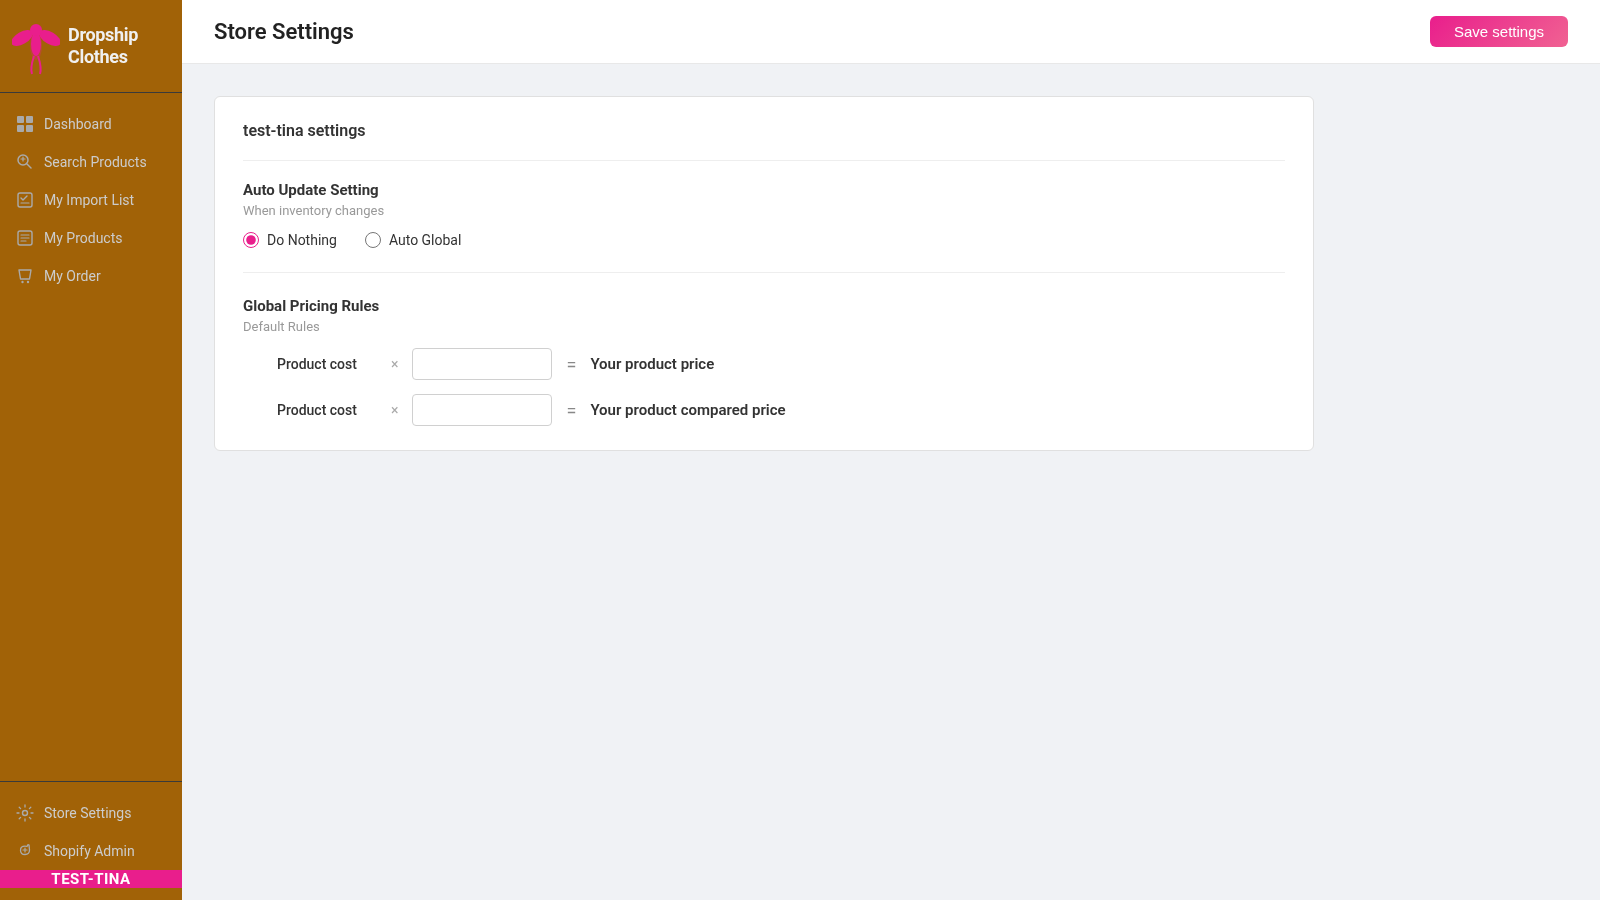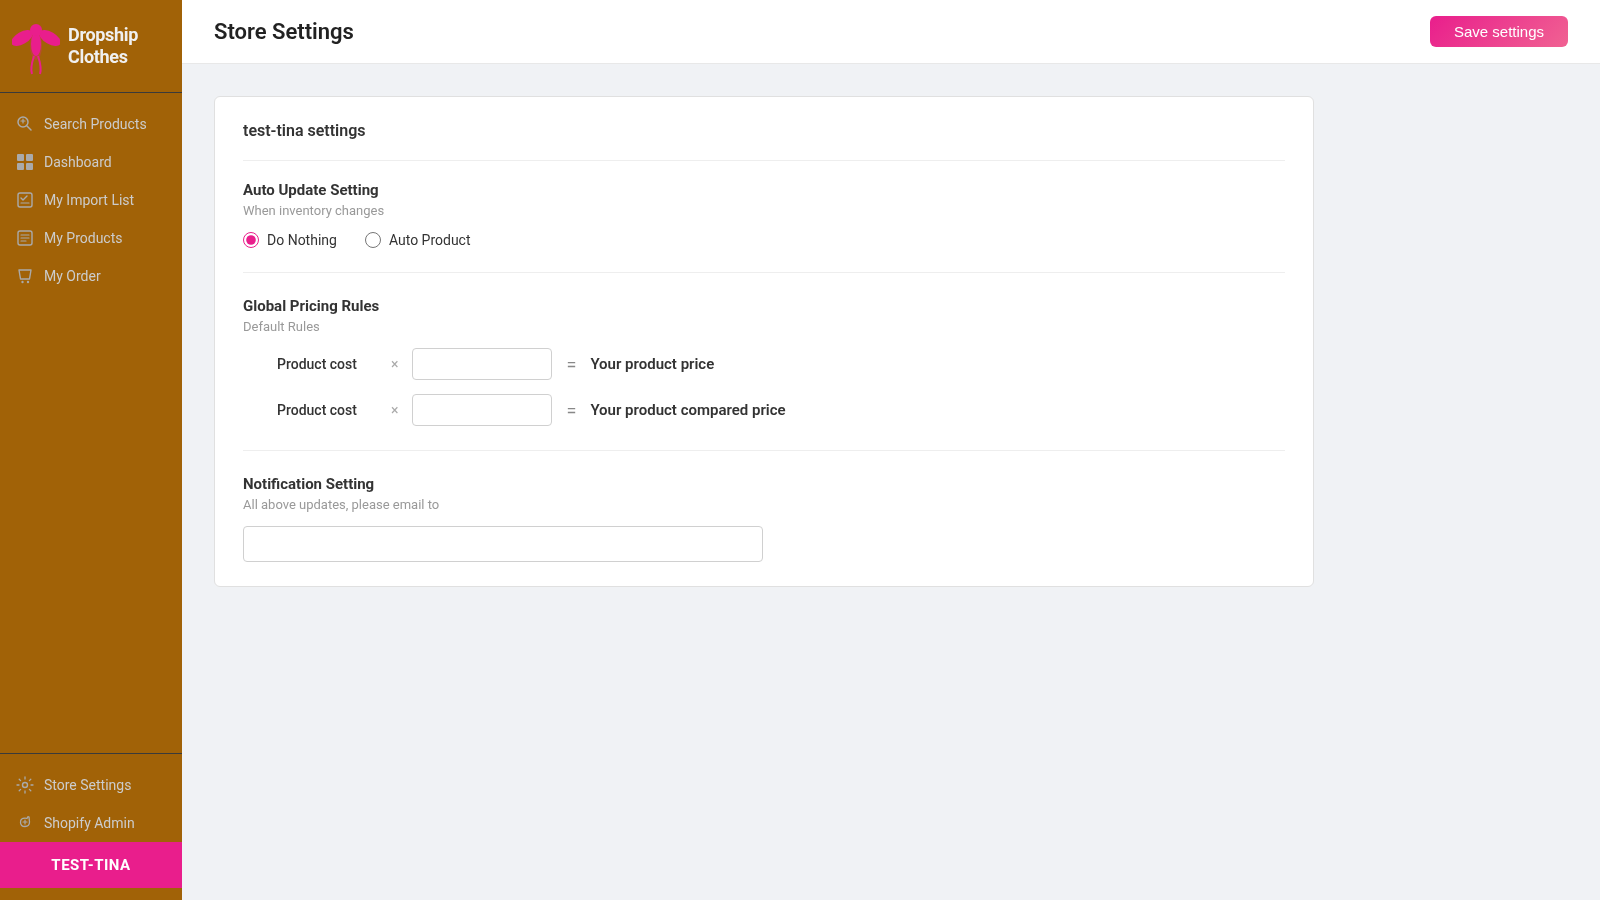--- a/index.html
+++ b/index.html
@@ -53,21 +53,20 @@
       flex-shrink: 0;
     }
     .sidebar-bottom {
       padding: 12px 0;
       border-top: 1px solid #3a3a3a;
     }
     .sidebar-user {
       background: #e91e8c;
       color: #fff;
       text-align: center;
-      padding: 14px;
       font-size: 15px;
       font-weight: 700;
       letter-spacing: 0.5px;
       cursor: pointer;
     }
 
     
     .main {
       flex: 1;
       display: flex;
@@ -231,35 +230,35 @@
 
       <path d="M22 40 Q18 52 20 58" stroke="#e91e8c" stroke-width="2" fill="none"></path>
       <path d="M26 40 Q30 52 28 58" stroke="#e91e8c" stroke-width="2" fill="none"></path>
     </svg>
     <span class="logo-text">Dropship Clothes</span>
   </div>
   <nav class="sidebar-nav">
 
     <div class="nav-item">
       <svg class="nav-icon" viewBox="0 0 18 18" fill="none">
-        <path d="M7 2a5 5 0 100 10A5 5 0 007 2zm0 0" stroke="#aaa" stroke-width="1.5"></path>
-        <path d="M11 11l4 4" stroke="#aaa" stroke-width="1.5" stroke-linecap="round"></path>
-        <path d="M5 6h4M7 4v4" stroke="#aaa" stroke-width="1.2" stroke-linecap="round"></path>
-      </svg>
-      <span>Search Products</span>
-    </div>
-
-    <div class="nav-item">
-      <svg class="nav-icon" viewBox="0 0 18 18" fill="none">
         <rect x="1" y="1" width="7" height="7" rx="1" fill="#aaa"></rect>
         <rect x="10" y="1" width="7" height="7" rx="1" fill="#aaa"></rect>
         <rect x="1" y="10" width="7" height="7" rx="1" fill="#aaa"></rect>
         <rect x="10" y="10" width="7" height="7" rx="1" fill="#aaa"></rect>
       </svg>
       <span>Dashboard</span>
+    </div>
+
+    <div class="nav-item">
+      <svg class="nav-icon" viewBox="0 0 18 18" fill="none">
+        <path d="M7 2a5 5 0 100 10A5 5 0 007 2zm0 0" stroke="#aaa" stroke-width="1.5"></path>
+        <path d="M11 11l4 4" stroke="#aaa" stroke-width="1.5" stroke-linecap="round"></path>
+        <path d="M5 6h4M7 4v4" stroke="#aaa" stroke-width="1.2" stroke-linecap="round"></path>
+      </svg>
+      <span>Search Products</span>
     </div>
 
     <div class="nav-item">
       <svg class="nav-icon" viewBox="0 0 18 18" fill="none">
         <rect x="2" y="2" width="14" height="14" rx="2" stroke="#aaa" stroke-width="1.4"></rect>
         <path d="M5 7l2 2 4-4" stroke="#aaa" stroke-width="1.4" stroke-linecap="round" stroke-linejoin="round"></path>
         <path d="M5 12h8" stroke="#aaa" stroke-width="1.2" stroke-linecap="round"></path>
       </svg>
       <span>My Import List</span>
     </div>
@@ -315,21 +314,21 @@
       <div class="section">
         <div class="section-label">Auto Update Setting</div>
         <div class="section-sub">When inventory changes</div>
         <div class="radio-group">
           <label class="radio-option">
             <input type="radio" name="auto-update" checked="" style="">
             <span>Do Nothing</span>
           </label>
           <label class="radio-option">
             <input type="radio" name="auto-update" style="">
-            <span>Auto Product</span>
+            <span>Auto Global</span>
           </label>
         </div>
       </div>
 
       <div class="section">
         <div class="section-label">Global Pricing Rules</div>
         <div class="section-sub">Default Rules</div>
 
         <div class="pricing-row">
           <span class="pricing-label">Product cost</span>
@@ -341,20 +340,15 @@
 
         <div class="pricing-row">
           <span class="pricing-label">Product cost</span>
           <span class="times-icon">×</span>
           <input type="text" class="pricing-input" style="">
           <span class="equals-sign">=</span>
           <span class="pricing-result">Your product compared price</span>
         </div>
       </div>
 
-      <div class="section">
-        <div class="section-label">Notification Setting</div>
-        <div class="section-sub">All above updates, please email to</div>
-        <input type="email" class="email-input" style="">
-      </div>
     </div>
   </div>
 </div>
 
 </body></html>

